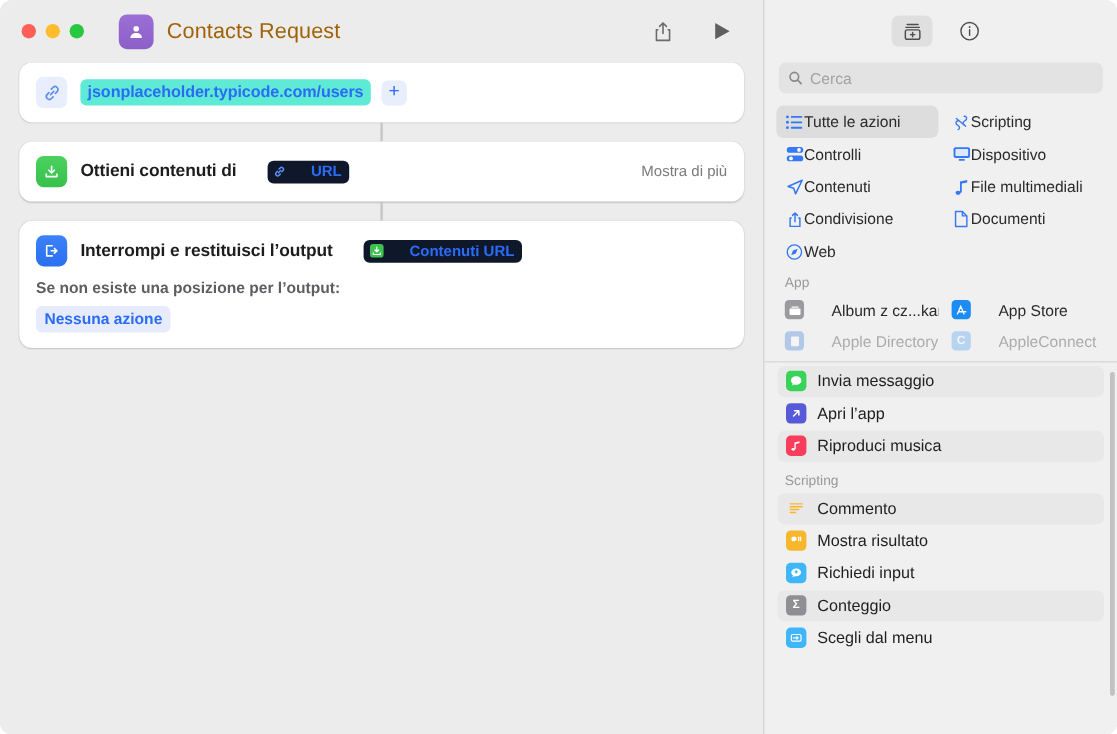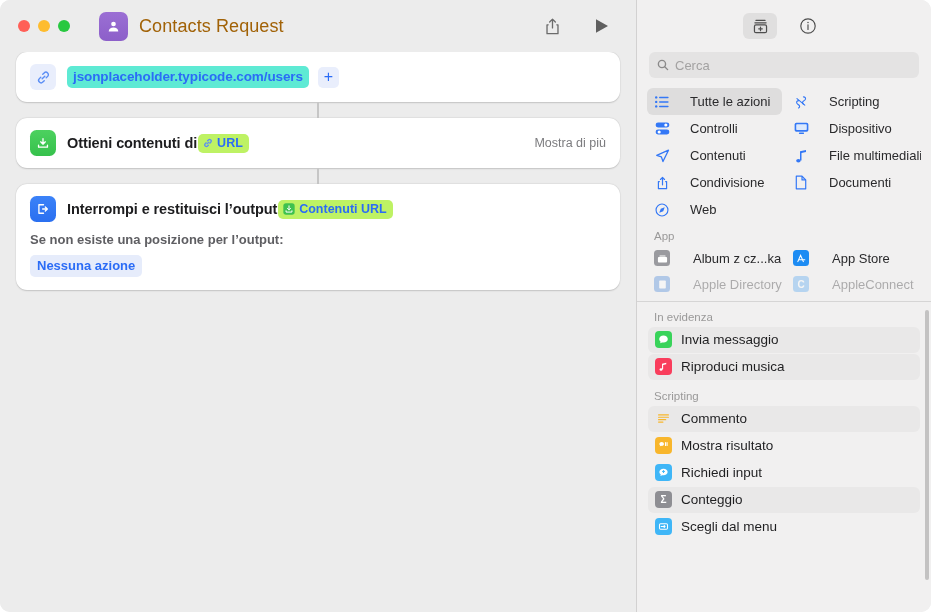--- a/index.html
+++ b/index.html
@@ -137,28 +137,28 @@
 
   .act-label {
     font-size: 14.5px;
     font-weight: bold;
     color: #1d1d1f;
     letter-spacing: -0.1px;
   }
   .token {
     display: inline-flex;
     align-items: center;
-    gap: 4px;
-    background: #bef264;
+    gap: 21px;
+    background: #0f172a;
     color: #2b6cf6;
     border-radius: 5px;
     padding: 2px 6px 3px 5px;
     font-size: 12.5px;
     font-weight: bold;
-    margin-left: 1px;
+    margin-left: 26px;
     vertical-align: middle;
   }
   .token .tok-ico { display: flex; align-items: center; }
   .show-more {
     margin-left: auto;
     font-size: 12.5px;
     color: #7b7b7e;
   }
   .sub-text {
     font-size: 13px;
@@ -222,21 +222,21 @@
   .cat-grid {
     padding: 0 10px;
     display: grid;
     grid-template-columns: 1fr 1fr;
     gap: 0px 4px;
     flex-shrink: 0;
   }
   .cat {
     display: flex;
     align-items: center;
-    gap: 20px;
+    gap: 0;
     height: 27px;
     padding: 0 7px;
     border-radius: 6px;
     font-size: 13px;
     color: #2a2a2c;
     white-space: nowrap;
     overflow: hidden;
   }
   .cat.selected { background: #dedddd; }
   .cat .ci { width: 16px; display: flex; align-items: center; justify-content: center; flex-shrink: 0; }
@@ -566,29 +566,36 @@
       <div class="app-row" style="opacity:0.35">
         <span class="app-ico" style="background:#4aa3f0">C</span>
         <span>AppleConnect</span>
       </div>
     </div>
 
     <div class="panel-divider" style="margin-top:4px"></div>
 
     <div class="lower-list">
 
-      <div class="section-label">In evidenza</div>
 
       <div class="li alt">
         <span class="li-ico" style="background:#39d35a">
           <svg width="11" height="11" viewBox="0 0 12 12" fill="#fff">
               <path d="M6 1.6c2.7 0 4.7 1.7 4.7 3.9S8.7 9.4 6 9.4c-.5 0-1-.1-1.5-.2L2.2 10.2l.7-1.8C2 7.7 1.3 6.7 1.3 5.5 1.3 3.3 3.3 1.6 6 1.6z"></path>
             </svg>
         </span>
         <span>Invia messaggio</span>
+      </div>
+      <div class="li">
+        <span class="li-ico" style="background:#5659d8">
+          <svg width="11" height="11" viewBox="0 0 12 12" fill="none" stroke="#fff" stroke-width="1.4" stroke-linecap="round" stroke-linejoin="round">
+              <path d="M3.6 8.4 8.4 3.6M4.5 3.6h3.9v3.9"></path>
+            </svg>
+        </span>
+        <span>Apri l’app</span>
       </div>
       <div class="li alt">
         <span class="li-ico" style="background:#f93d5c">
           <svg width="11" height="11" viewBox="0 0 12 12" fill="#fff">
               <path d="M4.4 9V2.9l4.6-1v1.6l-3.4.8V9z"></path>
               <ellipse cx="3.3" cy="9.2" rx="1.6" ry="1.3"></ellipse>
             </svg>
         </span>
         <span>Riproduci musica</span>
       </div>

